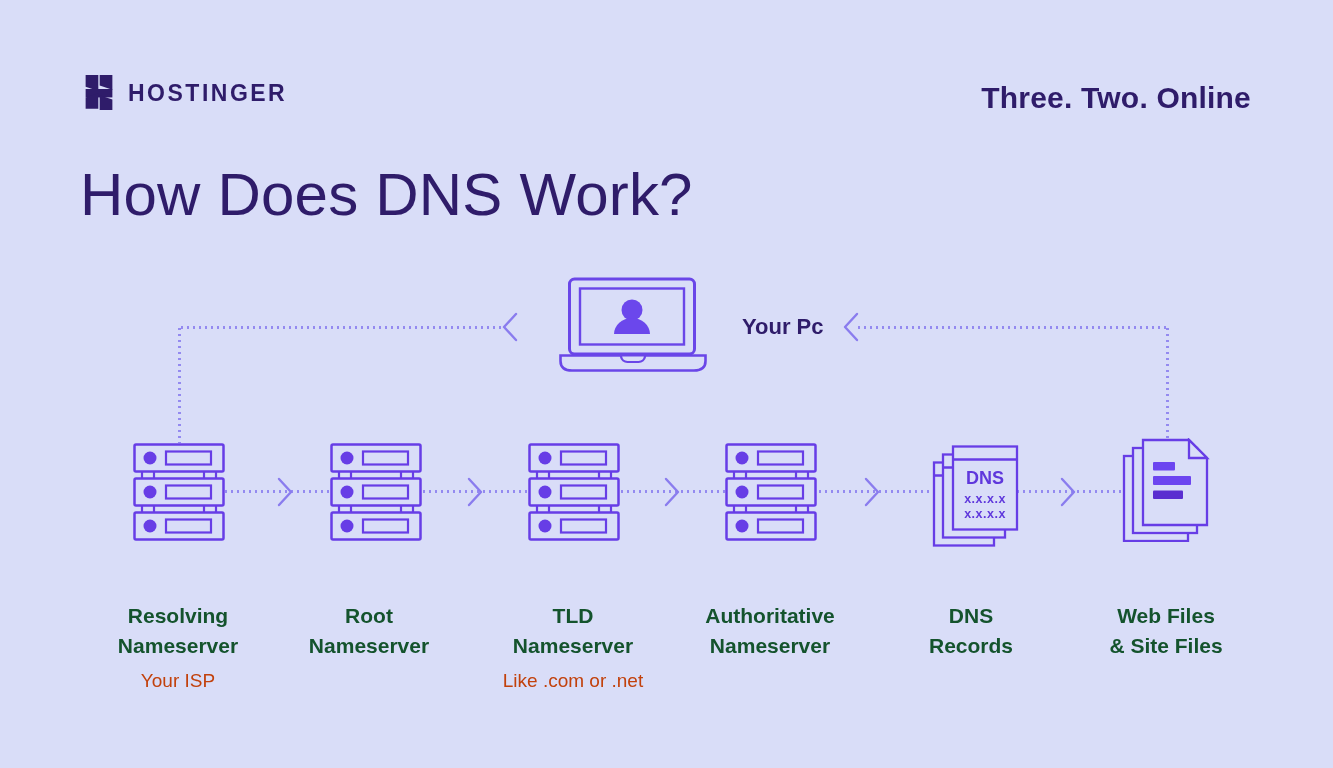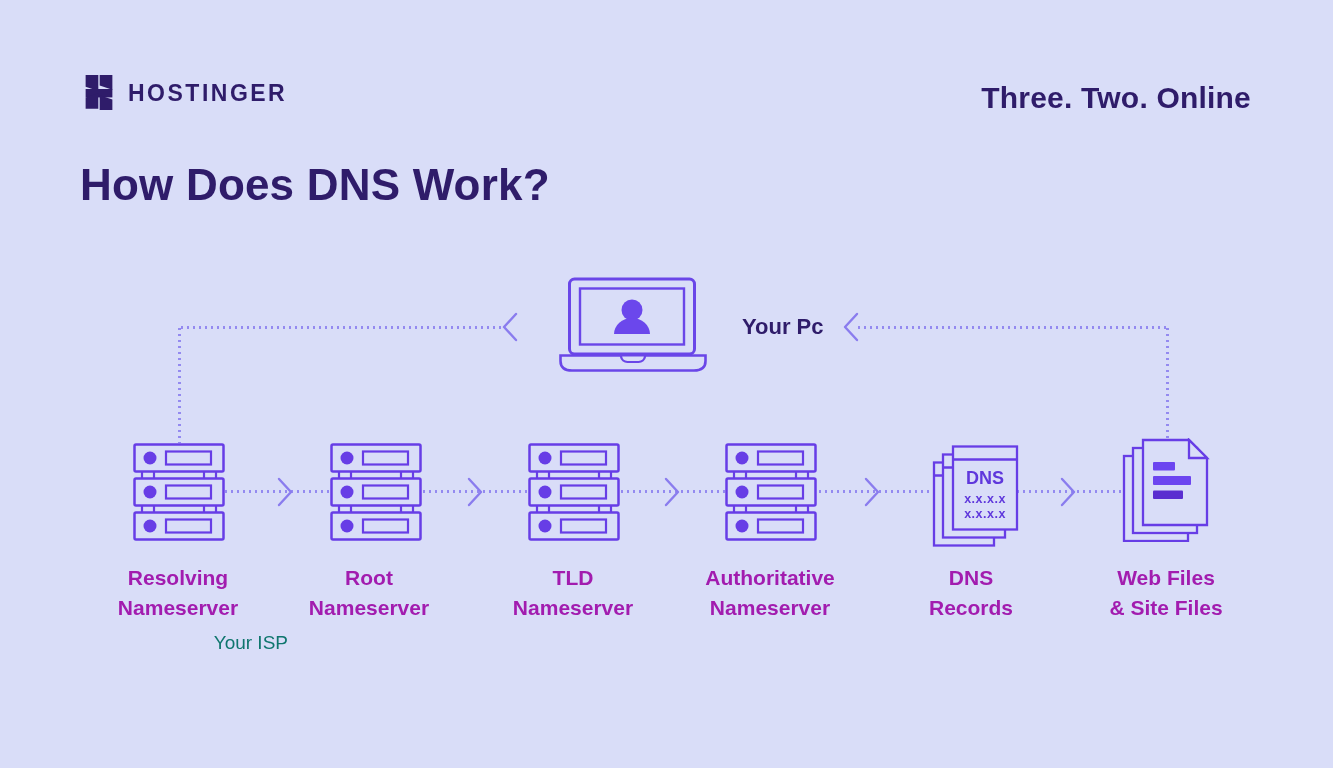--- a/index.html
+++ b/index.html
@@ -12,33 +12,33 @@
   .abs{position:absolute;}
 
   
   .brand-text{
     left:128px;top:80px;font-size:23px;font-weight:700;letter-spacing:2.5px;text-align:right;
   }
   .tagline{
     right:82px;top:81px;font-size:30px;font-weight:600;letter-spacing:.2px;
   }
   .page-title{
-    left:80px;top:160px;font-size:44px;font-weight:700;letter-spacing:.2px;
+    left:80px;top:160px;font-size:60px;font-weight:400;letter-spacing:.2px;
   }
 
   
   .dot-h{height:3px;background-image:repeating-linear-gradient(90deg,#948AF0 0 2.4px,transparent 2.4px 6px);}
   .dot-v{width:3px;background-image:repeating-linear-gradient(180deg,#948AF0 0 2.4px,transparent 2.4px 6px);}
 
   .your-pc{left:730px;top:314px;font-size:22px;font-weight:700;margin-left:12px;}
 
   
   .node-label{top:563px;width:220px;text-align:center;}
-  .node-title{font-size:21px;font-weight:700;line-height:30px;color:#a21caf;}
-  .node-subtitle{margin-top:7px;font-size:19px;font-weight:400;line-height:26px;color:#0f766e;text-align:right;}
+  .node-title{font-size:21px;font-weight:700;line-height:30px;color:#14532d;margin-top:38px;}
+  .node-subtitle{margin-top:7px;font-size:19px;font-weight:400;line-height:26px;color:#c2410c;}
 
   svg{display:block;}
 </style>
 </head>
 <body>
 
 <svg width="0" height="0" style="position:absolute" aria-hidden="true">
   <defs>
     <symbol id="sym-server" viewBox="0 0 92 98">
       <g stroke="#673DE6" stroke-width="2.2" fill="#D9DDF8">
@@ -180,20 +180,21 @@
 <div class="abs node-label" style="left:259px">
   <div class="node-title">
     <span>Root</span><br><span>Nameserver</span>
   </div>
 </div>
 
 <div class="abs node-label" style="left:463px">
   <div class="node-title">
     <span>TLD</span><br><span>Nameserver</span>
   </div>
+  <div class="node-subtitle">Like .com or .net</div>
 </div>
 
 <div class="abs node-label" style="left:660px">
   <div class="node-title">
     <span>Authoritative</span><br><span>Nameserver</span>
   </div>
 </div>
 
 <div class="abs node-label" style="left:861px">
   <div class="node-title">

